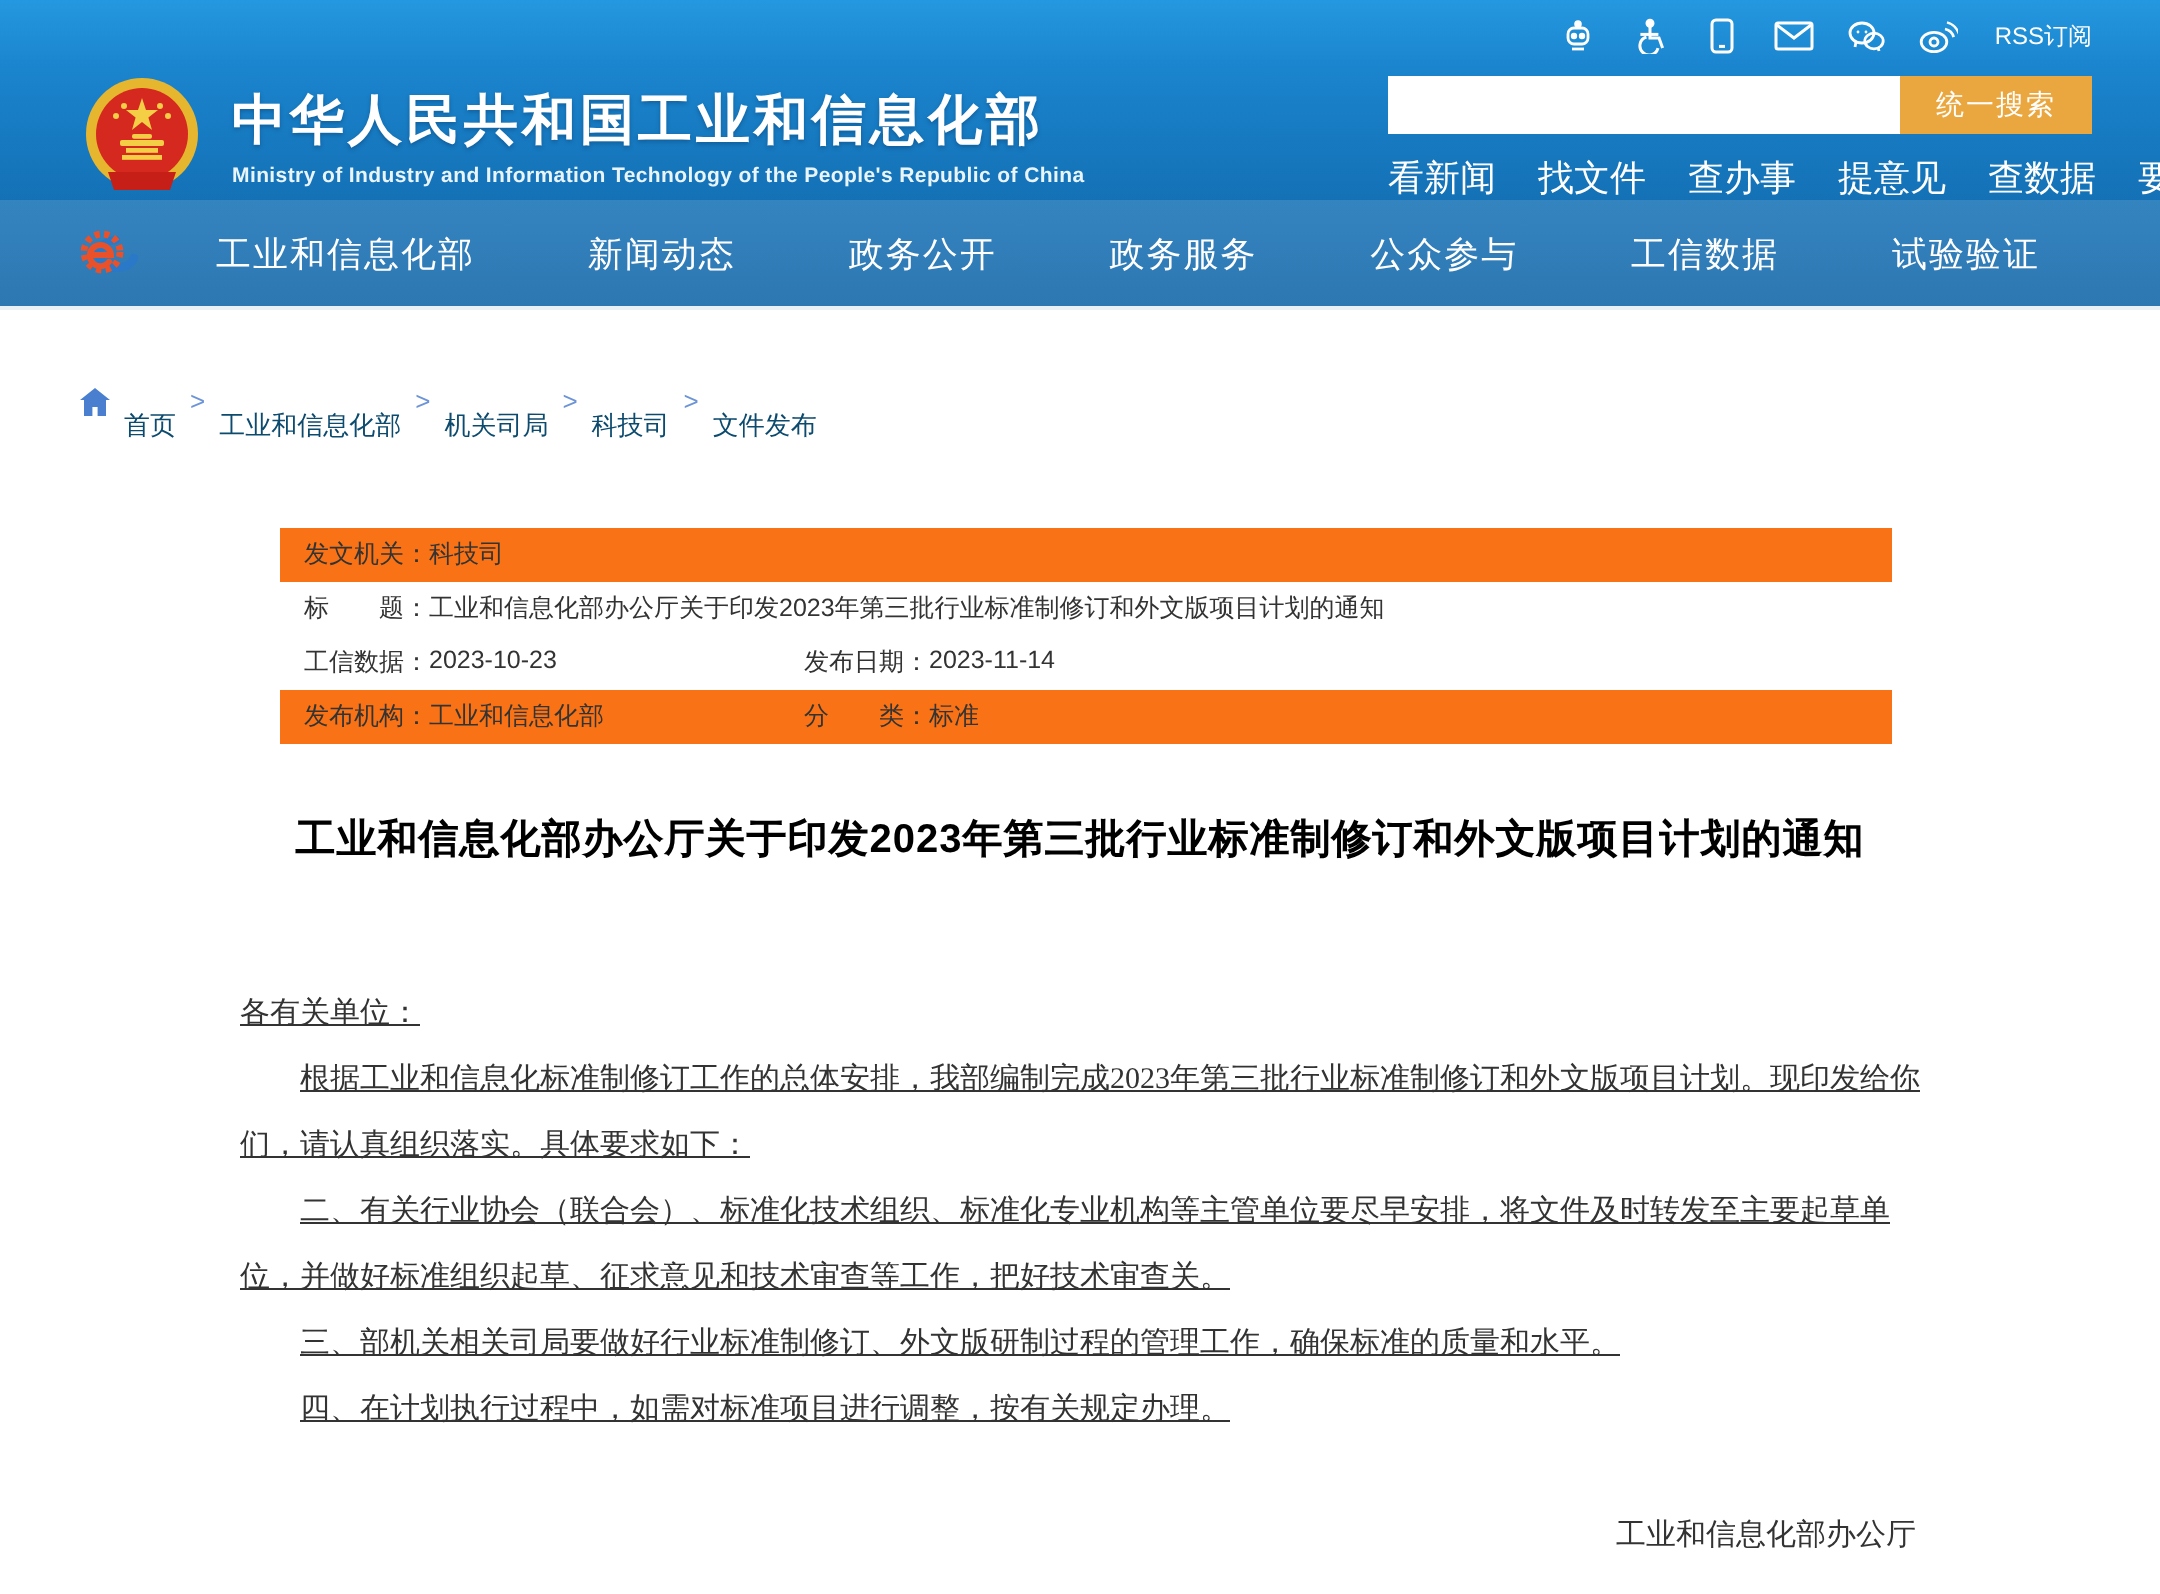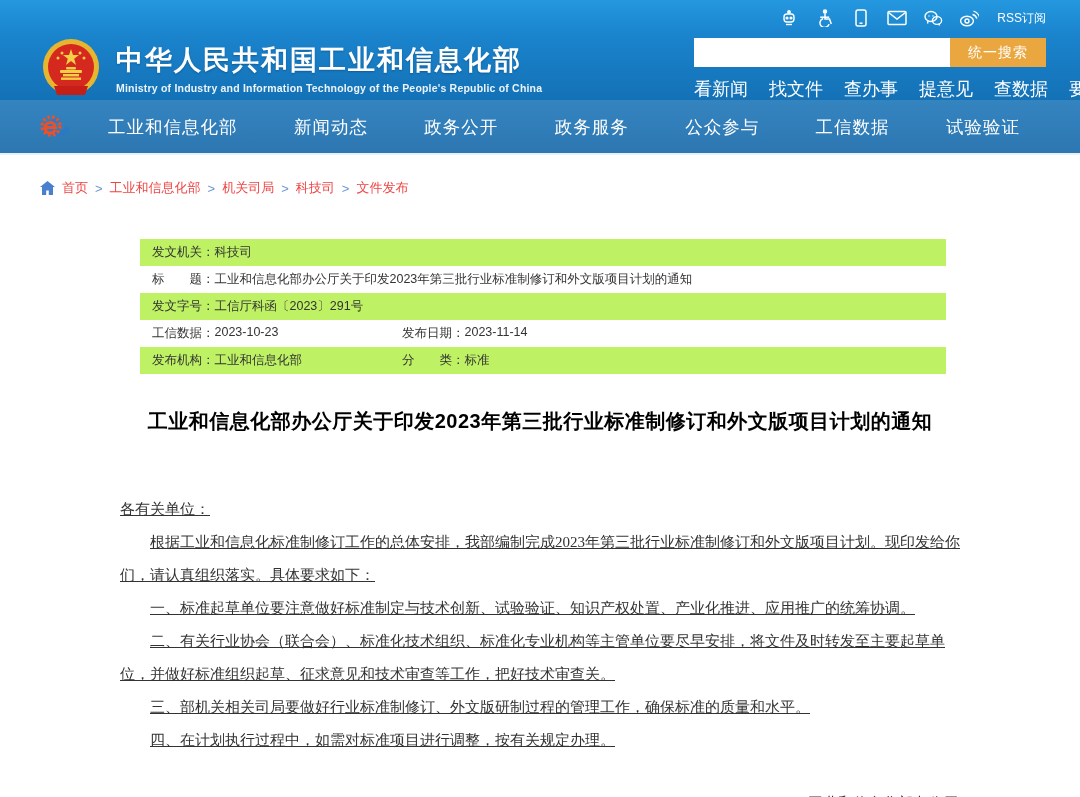--- a/index.html
+++ b/index.html
@@ -56,30 +56,30 @@
   }
   .nav-logo { width:44px; height:34px; margin-right:28px; flex:0 0 auto; }
   .nav-items { flex:1; display:flex; justify-content:space-between; padding-right:30px; }
   .nav-item { color:#fff; font-size:17.5px; cursor:pointer; white-space:nowrap; letter-spacing:1px; }
 
   
   .breadcrumb {
     display:flex; align-items:center; gap:7px;
     padding:24px 0 0 40px; font-size:13px; color:#4a7fd0;
   }
-  .breadcrumb .crumb { color:#ef4444; cursor:pointer; }
+  .breadcrumb .crumb { color:#0c4a6e; cursor:pointer;margin-top:25px; }
   .breadcrumb .sep { color:#6d94d6; cursor:default; }
   .home-ic { width:15px; height:14px; display:inline-flex; }
 
   
   .content { width:840px; margin:0 auto; }
 
   .meta-table { margin:42px 14px 0 20px; font-size:12.5px; }
   .meta-row { display:flex; height:27px; align-items:center; padding:0 12px; }
-  .meta-row.alt { background:#bef264; }
+  .meta-row.alt { background:#f97316; }
   .meta-cell { display:flex; }
   .meta-cell.c1 { width:250px; flex:0 0 auto; }
   .meta-label { color:#333; white-space:pre; }
   .meta-value { color:#333; }
 
   .doc-title {
     margin-top:34px; text-align:center; font-size:20px; font-weight:bold;
     color:#000; letter-spacing:.5px;
     font-family:"Liberation Sans","DejaVu Sans",sans-serif;
   }
@@ -245,26 +245,20 @@
         <span class="meta-label">发文机关：</span>
         <span class="meta-value">科技司</span>
       </div>
     </div>
     <div class="meta-row">
       <div class="meta-cell">
         <span class="meta-label">标　　题：</span>
         <span class="meta-value">工业和信息化部办公厅关于印发2023年第三批行业标准制修订和外文版项目计划的通知</span>
       </div>
     </div>
-    <div class="meta-row alt">
-      <div class="meta-cell">
-        <span class="meta-label">发文字号：</span>
-        <span class="meta-value">工信厅科函〔2023〕291号</span>
-      </div>
-    </div>
     <div class="meta-row">
       <div class="meta-cell c1">
         <span class="meta-label">工信数据：</span>
         <span class="meta-value">2023-10-23</span>
       </div>
       <div class="meta-cell">
         <span class="meta-label">发布日期：</span>
         <span class="meta-value">2023-11-14</span>
       </div>
     </div>
@@ -278,21 +272,20 @@
         <span class="meta-value">标准</span>
       </div>
     </div>
   </div>
 
   <h1 class="doc-title">工业和信息化部办公厅关于印发2023年第三批行业标准制修订和外文版项目计划的通知</h1>
 
   <div class="article">
     <p>各有关单位：</p>
     <p class="indent">根据工业和信息化标准制修订工作的总体安排，我部编制完成2023年第三批行业标准制修订和外文版项目计划。现印发给你们，请认真组织落实。具体要求如下：</p>
-    <p class="indent">一、标准起草单位要注意做好标准制定与技术创新、试验验证、知识产权处置、产业化推进、应用推广的统筹协调。</p>
     <p class="indent">二、有关行业协会（联合会）、标准化技术组织、标准化专业机构等主管单位要尽早安排，将文件及时转发至主要起草单位，并做好标准组织起草、征求意见和技术审查等工作，把好技术审查关。</p>
     <p class="indent">三、部机关相关司局要做好行业标准制修订、外文版研制过程的管理工作，确保标准的质量和水平。</p>
     <p class="indent">四、在计划执行过程中，如需对标准项目进行调整，按有关规定办理。</p>
   </div>
 
   <div class="signature">
     <div>工业和信息化部办公厅</div>
 
   </div>
 

